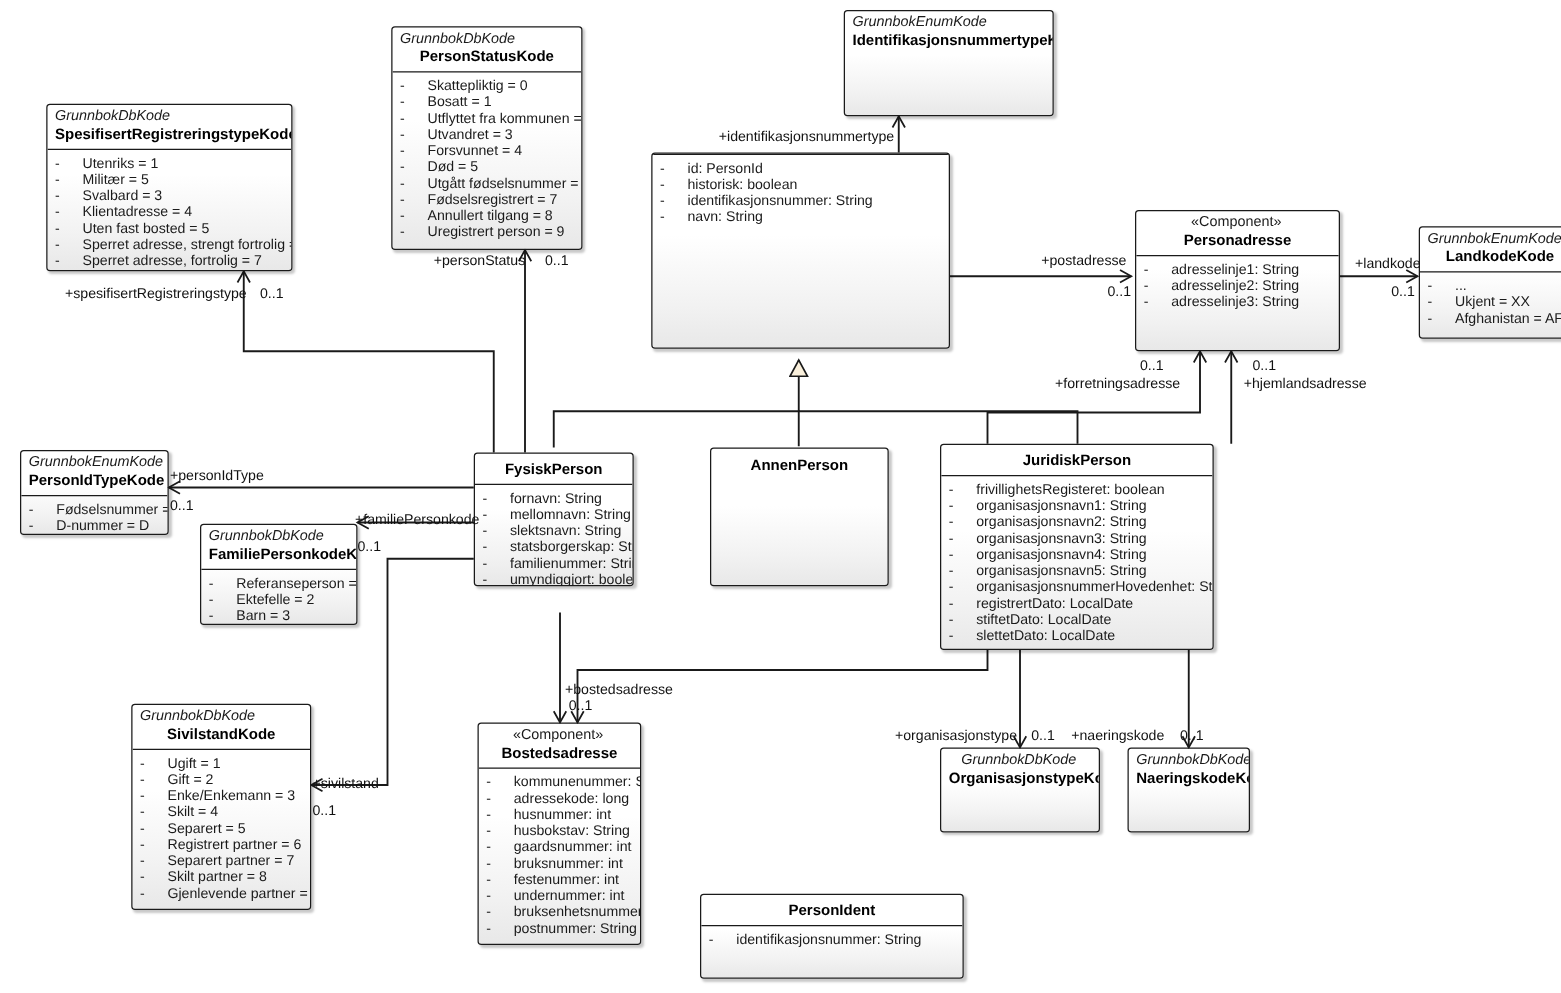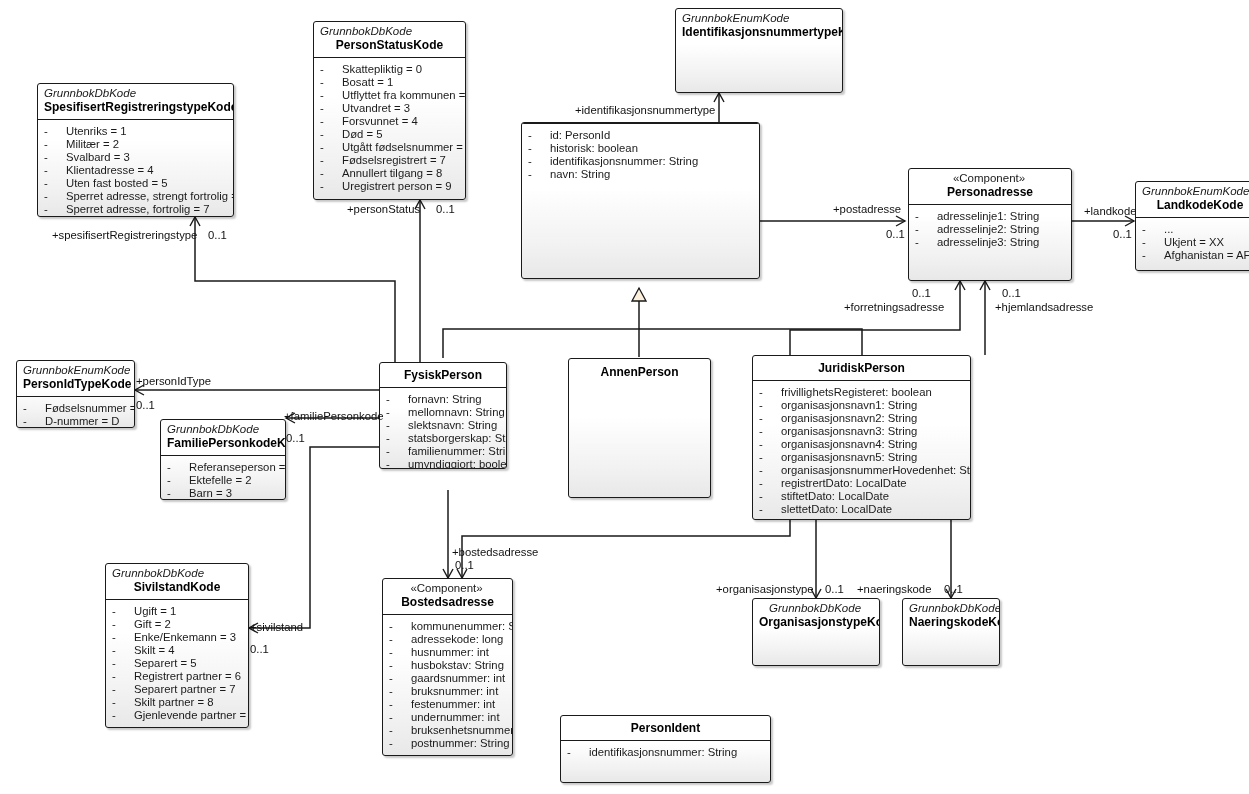--- a/index.html
+++ b/index.html
@@ -79,21 +79,21 @@
       <div class="cname">SpesifisertRegistreringstypeKode</div>
     </div>
     <div class="divider"></div>
     <div class="attrs">
       <div class="attr">
           <span class="dash">-</span>
           <span>Utenriks = 1</span>
         </div>
       <div class="attr">
           <span class="dash">-</span>
-          <span>Militær = 2</span>
+          <span>Militær = 5</span>
         </div>
       <div class="attr">
           <span class="dash">-</span>
           <span>Svalbard = 3</span>
         </div>
       <div class="attr">
           <span class="dash">-</span>
           <span>Klientadresse = 4</span>
         </div>
       <div class="attr">
@@ -305,21 +305,21 @@
           <span class="dash">-</span>
           <span>umyndiggjort: boolean</span>
         </div>
       <div class="attr">
           <span class="dash">-</span>
           <span>datoDoed: LocalDate</span>
         </div>
     </div>
   </div>
 
-  <div class="umlbox" style="left:568px;top:358px;width:143px;height:140px;">
+  <div class="umlbox" style="left:568px;top:358px;width:143px;height:111px;">
     <div class="hdr" style="padding-top:6px;">
       <div class="cname">AnnenPerson</div>
     </div>
     <div class="emptybody"></div>
   </div>
 
   <div class="umlbox" style="left:752px;top:355px;width:219px;height:165px;">
     <div class="hdr" style="padding-top:5px;">
       <div class="cname">JuridiskPerson</div>
     </div>

